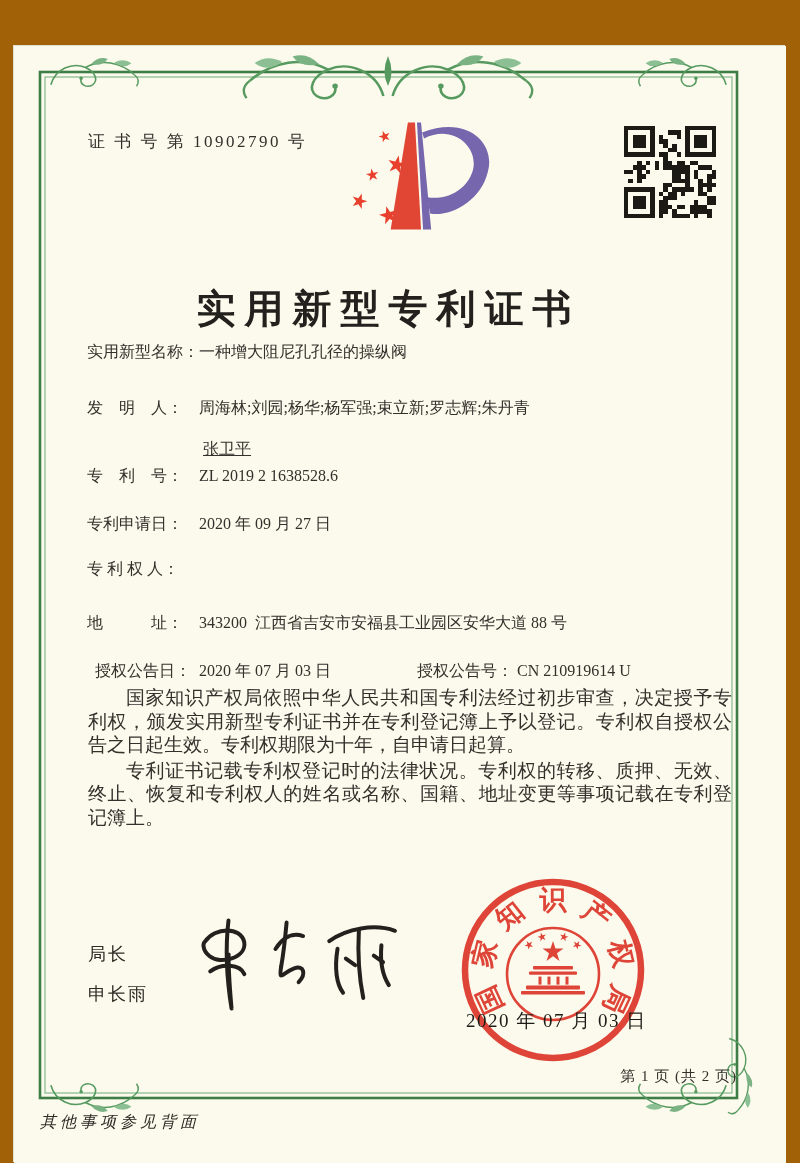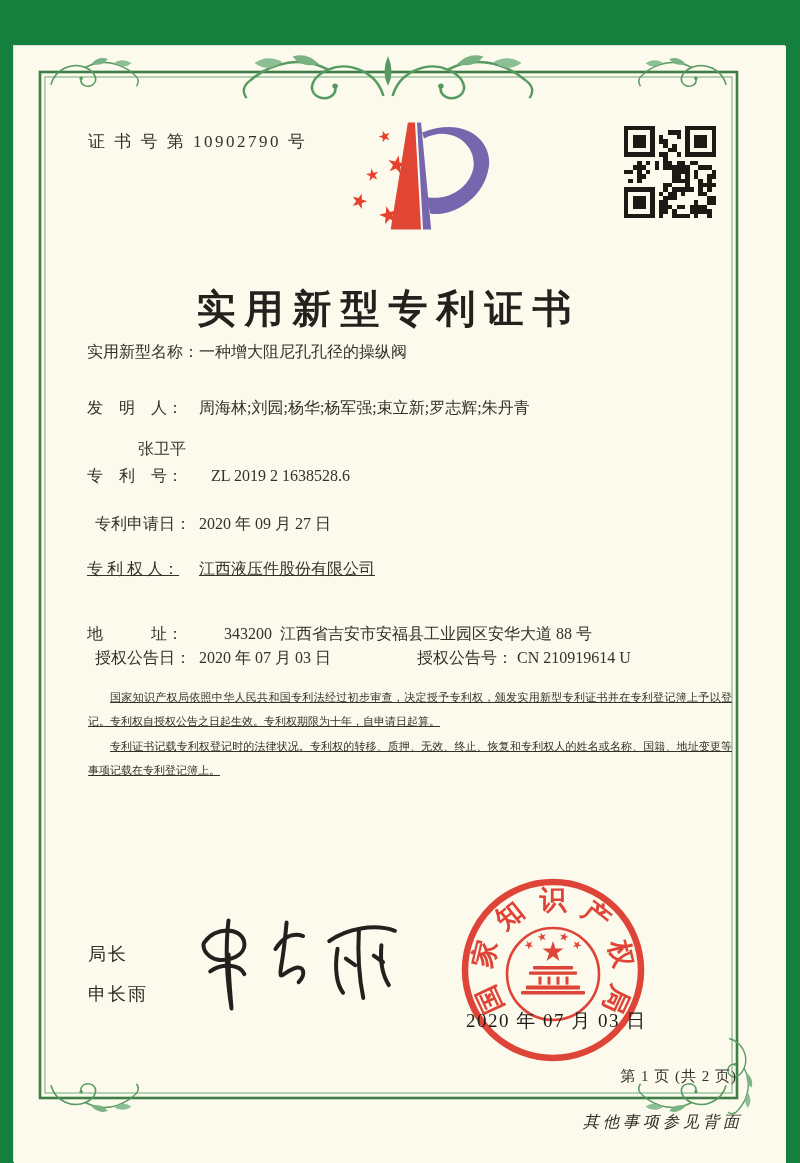--- a/index.html
+++ b/index.html
@@ -2,21 +2,21 @@
 <html><head>
 <meta charset="utf-8">
 <style>
   html,body{margin:0;padding:0;}
   body{
     font-family:"Liberation Serif","DejaVu Serif",serif;
     background:#e9e9e2;
   }
   .page{
     position:relative;width:800px;height:1163px;margin:0 auto;
-    background:#15803d;overflow:hidden;
+    background:#a16207;overflow:hidden;
   }
   .paper{
     position:absolute;left:14px;top:46px;width:772px;height:1117px;
     background:#fbfaec;
     box-shadow:-1px -1px 0 #e3e2d4;
   }
   .frame-svg{position:absolute;left:0;top:0;width:772px;height:1117px;pointer-events:none;}
   .cert-no{
     position:absolute;left:74px;top:84px;
     font-size:17px;letter-spacing:2.5px;color:#33312c;white-space:pre;
@@ -24,52 +24,51 @@
   .logo-svg{position:absolute;left:318px;top:70px;width:172px;height:120px;}
   .qr-svg{position:absolute;left:610px;top:80px;width:92px;height:92px;shape-rendering:crispEdges;}
   .title{
     position:absolute;left:26px;top:236px;width:697px;text-align:center;
     font-size:39px;font-weight:700;letter-spacing:9px;color:#23211d;margin:0;
   }
   .fields{position:absolute;left:73px;top:294px;right:56px;color:#33312c;}
   .f-row{display:flex;line-height:24px;font-size:16px;}
   .f-label{flex:0 0 112px;white-space:pre;}
   .f-value{white-space:pre-wrap;}
-  .f-val2{margin-left:51px;line-height:25px;font-size:16px;}
+  .f-val2{margin-left:116px;line-height:25px;font-size:16px;text-decoration:underline;}
   .row-name{margin-bottom:31px;align-items:center;}
   .row-inventors{margin-bottom:16px;line-height:25px;}
   .row-inv2{margin-bottom:3px;}
-  .row-patent{margin-bottom:24px;gap:12px;}
-  .row-filing{margin-bottom:21px;text-align:center;}
-  .row-patentee{margin-bottom:41px;text-decoration:underline;}
-  .row-address{gap:25px;}
+  .row-patent{margin-bottom:24px;}
+  .row-filing{margin-bottom:21px;}
+  .row-patentee{margin-bottom:30px;}
+  .row-address{margin-bottom:24px;}
   .grant-pair1{display:flex;flex:0 0 330px;text-align:center;}
   .grant-pair2{display:flex;}
   .grant-pair2 .f-label{flex:0 0 100px;}
   .paragraphs{
     position:absolute;left:74px;top:640px;right:54px;
-    font-size:11px;line-height:23.5px;color:#33312c;
+    font-size:19px;line-height:23.5px;color:#33312c;
     text-align:justify;
-    text-decoration:underline;
   }
   .paragraphs p{margin:0 0 2px 0;text-indent:2em;}
   .officer{position:absolute;left:74px;top:896px;font-size:18px;color:#2d2b26;letter-spacing:2px;font-family:Liberation Serif, serif;}
   .officer .o-name{margin-top:16px;}
   .signature-svg{position:absolute;left:170px;top:862px;width:240px;height:110px;}
   .seal-svg{position:absolute;left:439px;top:824px;width:200px;height:200px;opacity:0.93;}
   .seal-date{
     position:absolute;left:452px;top:962px;font-size:19px;color:#1d1c18;
     letter-spacing:1.5px;white-space:pre;
   }
   .page-info{
     position:absolute;left:26px;top:1021px;width:697px;text-align:right;
     font-size:15px;color:#33312c;letter-spacing:1px;
   }
   .back-note{
-    position:absolute;left:32px;top:1066px;width:697px;text-align:right;
+    position:absolute;left:26px;top:1066px;width:697px;text-align:left;
     font-size:16px;color:#2d2b26;letter-spacing:4px;font-style:italic;
   }
 </style>
 </head>
 <body>
 
 <div class="page">
   <div class="paper">
 
     <svg class="frame-svg" viewBox="0 0 772 1117">
@@ -259,21 +258,20 @@
       <div class="f-row row-patent">
         <span class="f-label">专　利　号：</span>
         <span class="f-value">ZL 2019 2 1638528.6</span>
       </div>
       <div class="f-row row-filing">
         <span class="f-label">专利申请日：</span>
         <span class="f-value">2020 年 09 月 27 日</span>
       </div>
       <div class="f-row row-patentee">
         <span class="f-label">专 利 权 人：</span>
-        <span class="f-value">江西液压件股份有限公司</span>
       </div>
       <div class="f-row row-address">
         <span class="f-label">地　　　址：</span>
         <span class="f-value">343200  江西省吉安市安福县工业园区安华大道 88 号</span>
       </div>
       <div class="f-row">
         <span class="grant-pair1">
           <span class="f-label">授权公告日：</span>
           <span class="f-value">2020 年 07 月 03 日</span>
         </span>

